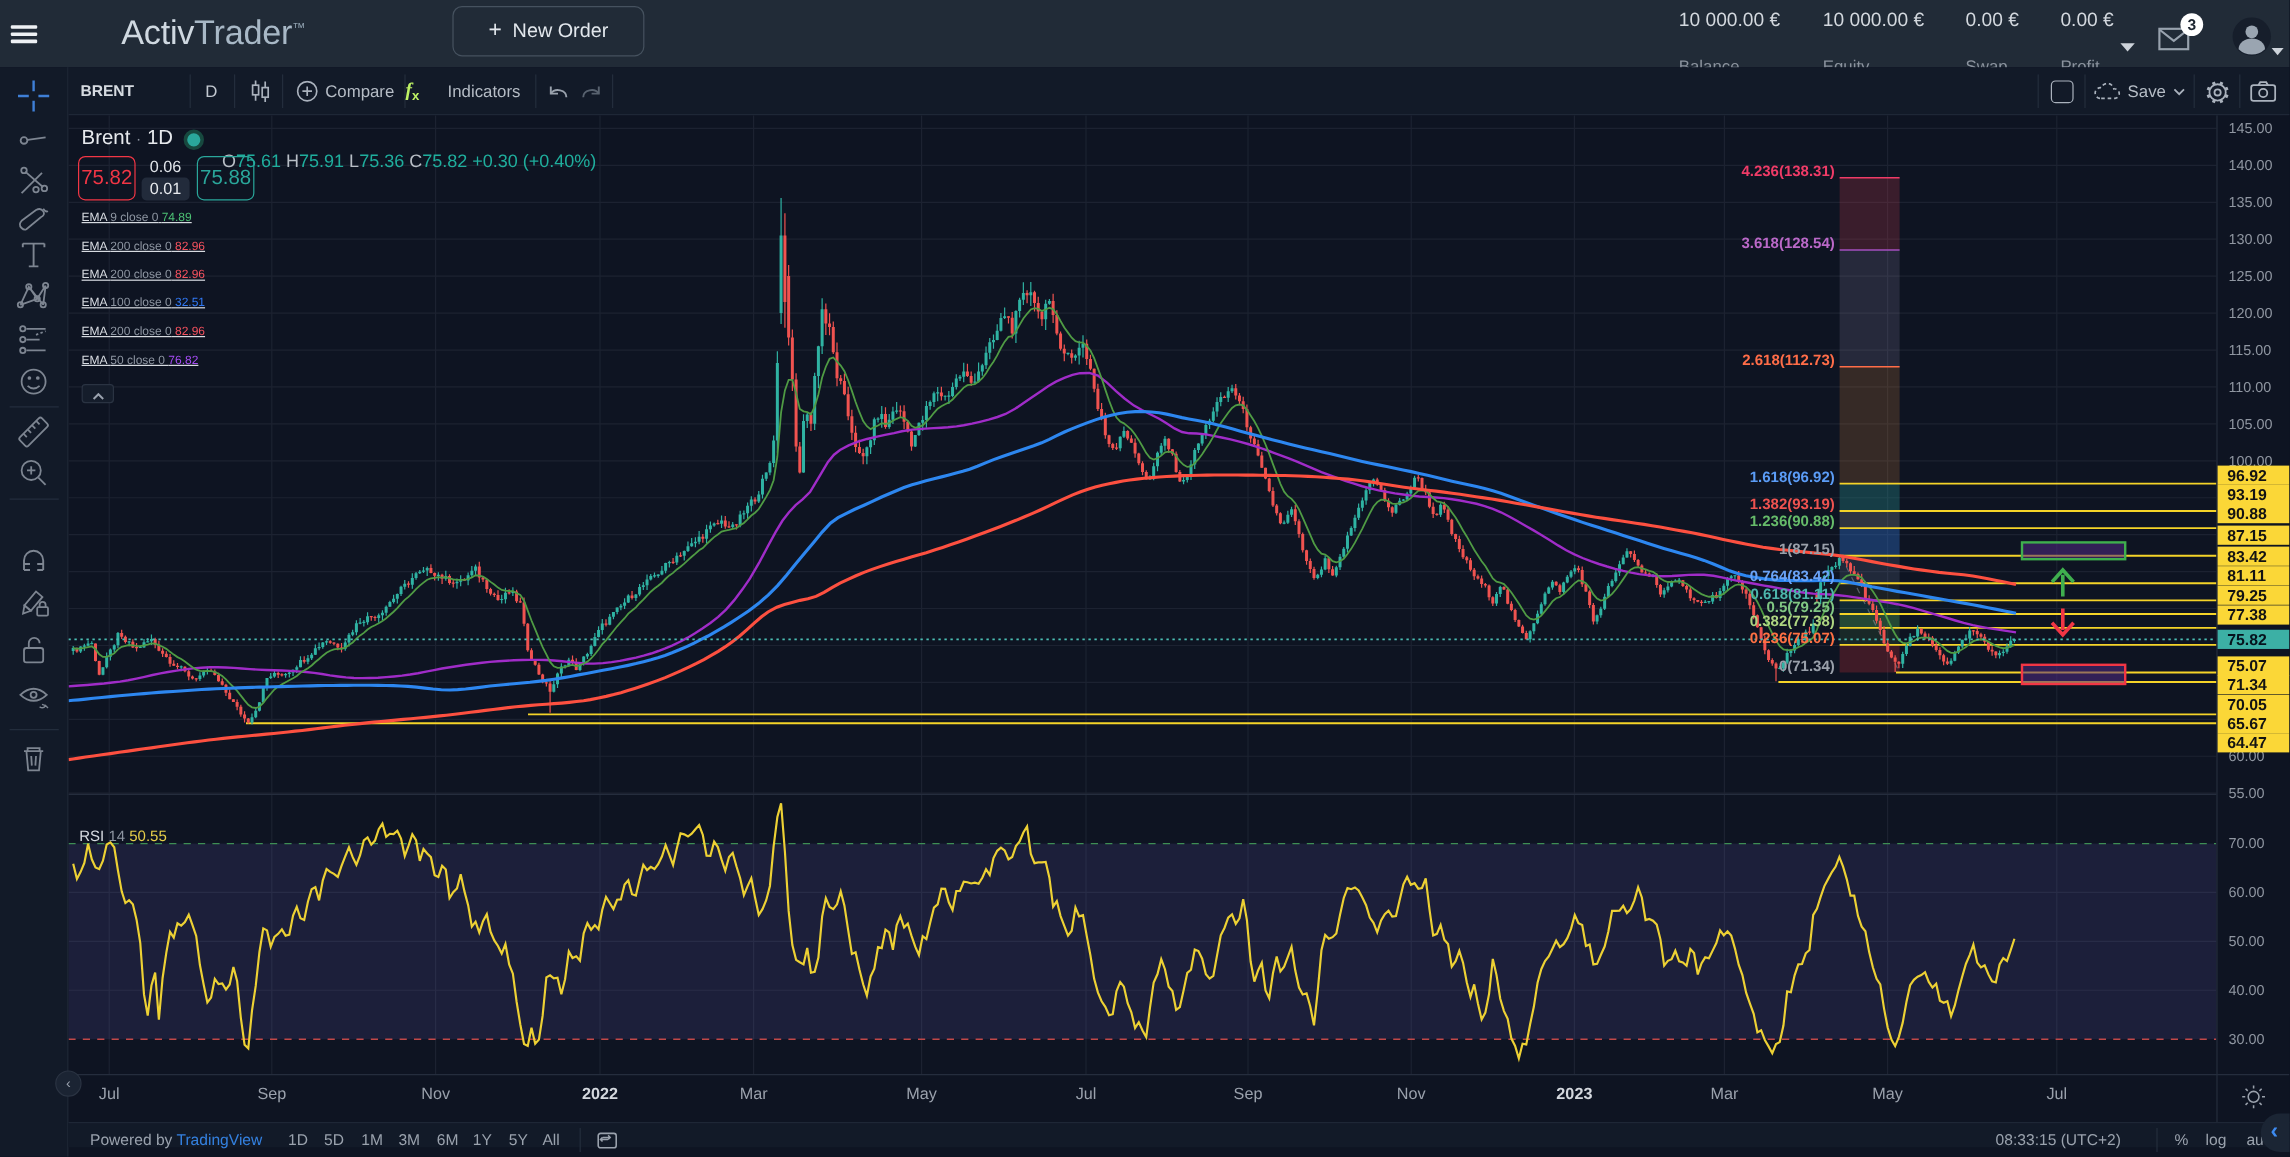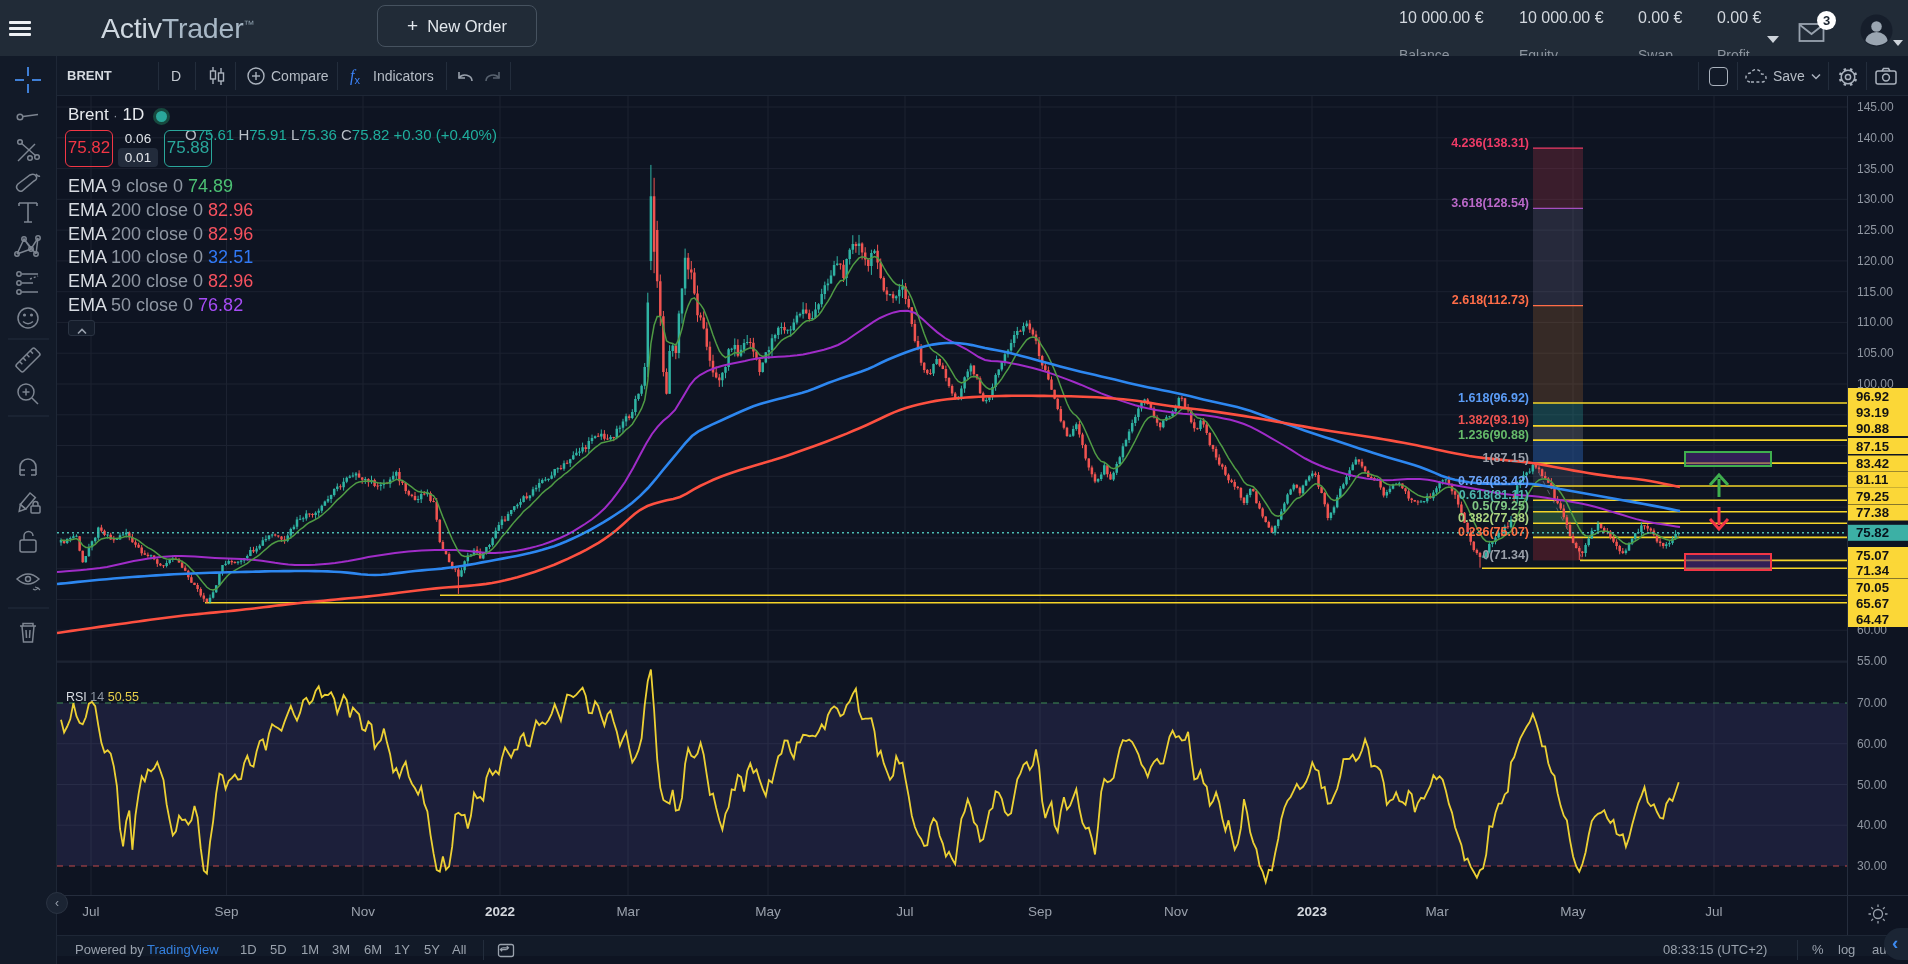--- a/index.html
+++ b/index.html
@@ -86,21 +86,21 @@
         <line x1="14" y1="15" x2="14" y2="19"></line>
     </svg>
     <div class="sep" style="left:178px;"></div>
     <svg class="abs" style="left:190px; top:11px;" width="18" height="18" viewBox="0 0 18 18" stroke="#aab2bd" fill="none" stroke-width="1.4">
       <circle cx="9" cy="9" r="8"></circle>
         <line x1="9" y1="5" x2="9" y2="13"></line>
         <line x1="5" y1="9" x2="13" y2="9"></line>
     </svg>
     <div class="it" style="left:214px;">Compare</div>
     <div class="sep" style="left:280px;"></div>
-    <div class="it" style="left:293px; font-size:16px; font-style:italic; font-family:'Liberation Serif',serif; color:#3b82f6;">f<span style="font-size:11px; font-style:normal; font-family:'Liberation Sans',sans-serif; vertical-align:-3px;">x</span></div>
+    <div class="it" style="left:281px; font-size:16px; font-style:italic; font-family:'Liberation Serif',serif; color:#bef264;font-weight:bold;">f<span style="font-size:11px; font-style:normal; font-family:'Liberation Sans',sans-serif; vertical-align:-3px;">x</span></div>
     <div class="it" style="left:316px;">Indicators</div>
     <div class="sep" style="left:389px;"></div>
     <svg class="abs" style="left:399px; top:12px;" width="20" height="16" viewBox="0 0 20 16" fill="none" stroke="#99a1ac" stroke-width="1.6">
       <path d="M3,10 a7,6 0 0 1 13,3"></path>
         <path d="M3,4 v6 h6" stroke-width="1.6"></path>
     </svg>
     <svg class="abs" style="left:425px; top:12px;" width="20" height="16" viewBox="0 0 20 16" fill="none" stroke="#58626f" stroke-width="1.6">
       <path d="M17,10 a7,6 0 0 0 -13,3"></path>
         <path d="M17,4 v6 h-6"></path>
     </svg>
@@ -382,21 +382,21 @@
 <g stroke="#9aa1ac" fill="none" stroke-width="1.3">
           <circle cx="1878" cy="914" r="4.5"></circle>
 <path d="M1885.0,914.0L1887.5,914.0M1882.9,918.9L1884.7,920.7M1878.0,921.0L1878.0,923.5M1873.1,918.9L1871.3,920.7M1871.0,914.0L1868.5,914.0M1873.1,909.1L1871.3,907.3M1878.0,907.0L1878.0,904.5M1882.9,909.1L1884.7,907.3"></path>
         </g>
 <text x="66" y="701" font-size="12.5"><tspan fill="#d7dbe1">RSI</tspan><tspan fill="#8e96a2"> 14 </tspan><tspan fill="#e7cf4a"> 50.55</tspan></text>
 </svg>
   </div>
 
 <style>
 .tv { color:#1fae9d; }
-.emar { left:68px; font-size:18px; color:#d7dbe1; }
+.emar { left:68px; font-size:10px; color:#d7dbe1;text-decoration:underline; }
 .emar .p { color:#8e96a2; }
 </style>
 
   <div id="legend">
     <div class="lgrow" style="left:68px; top:105px; font-size:17px; color:#e6e9ed;">Brent <span style="color:#8e96a2; font-size:13px;">·</span> 1D</div>
     <svg class="abs" style="left:152px; top:107px;" width="19" height="19">
         <circle cx="9.5" cy="9.5" r="7" fill="#2aa79b" stroke="#17493f" stroke-width="3"></circle>
       </svg>
     <div class="lgrow" style="left:185px; top:90px; font-size:15px; color:#b8bec6;margin-top:36px;">O<span class="tv">75.61</span>&nbsp;H<span class="tv">75.91</span>&nbsp;L<span class="tv">75.36</span>&nbsp;C<span class="tv">75.82</span>&nbsp;<span class="tv">+0.30 (+0.40%)</span></div>
     <div class="boxy" style="left:65px; top:130px; width:48px; height:37px; border:1.5px solid #f23645; color:#f23645; line-height:34px;">75.82</div>

